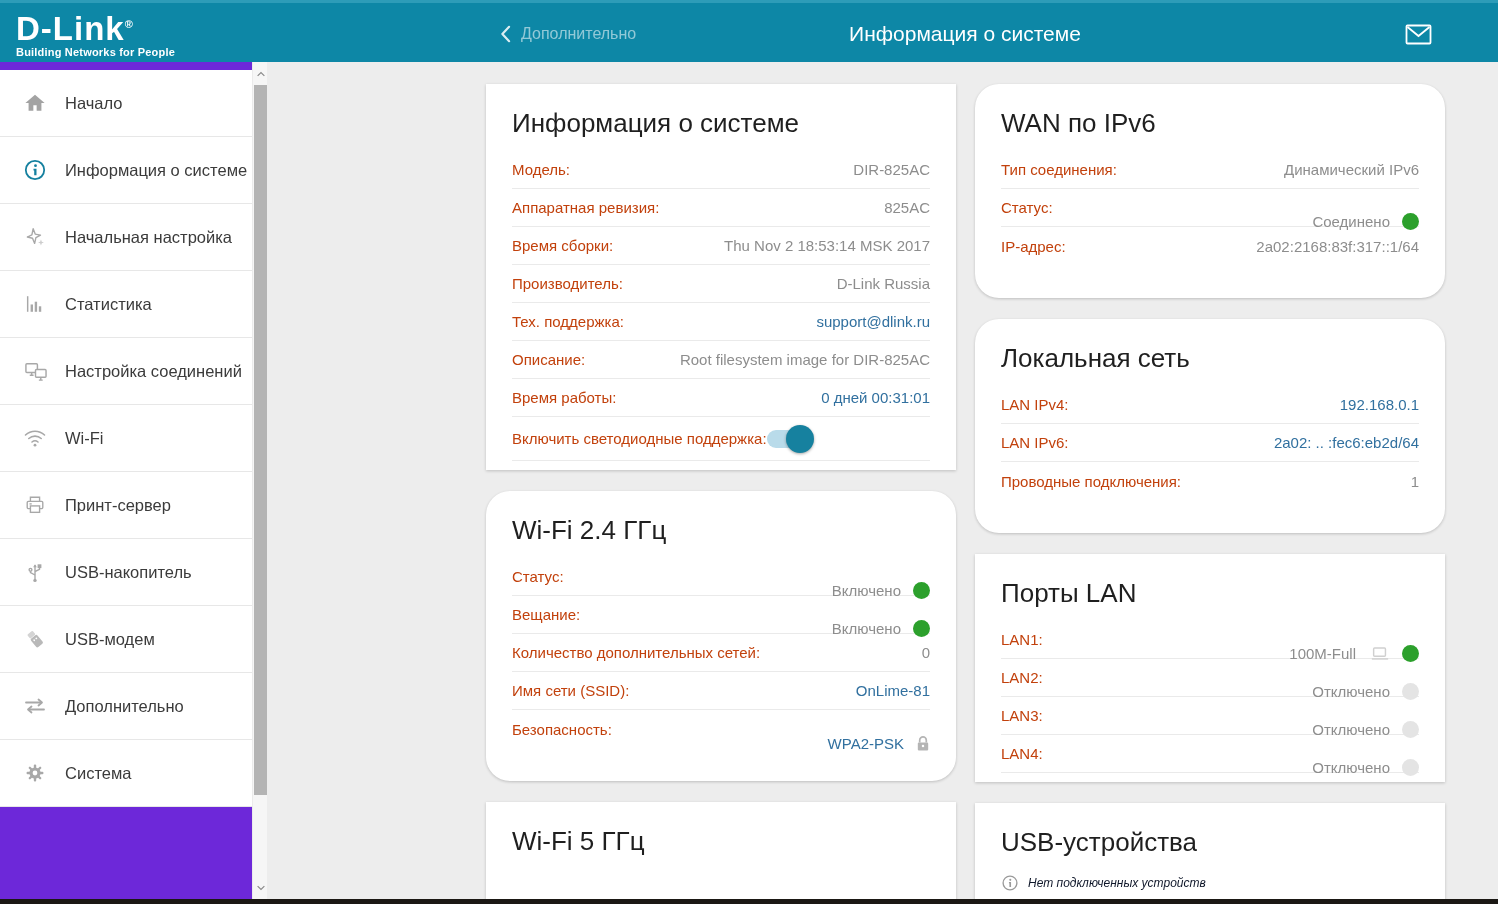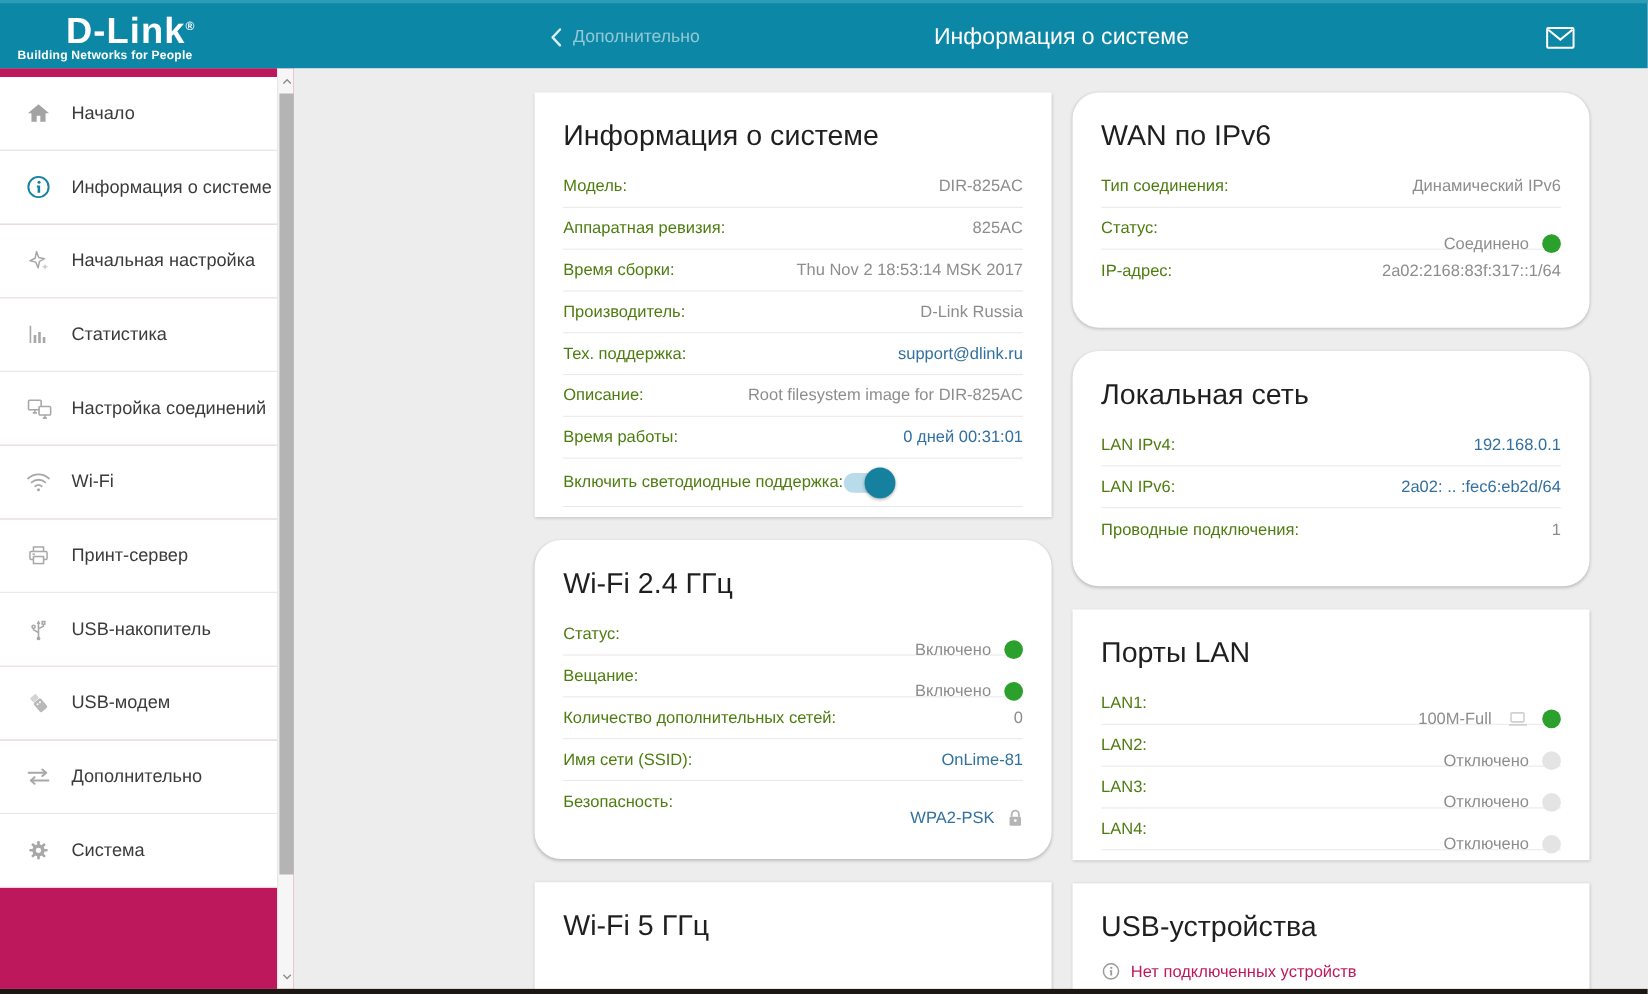--- a/index.html
+++ b/index.html
@@ -12,42 +12,42 @@
     color:#3d3d3d;
   }
 
   
   .header {
     position:absolute; top:0; left:0; width:1498px; height:62px;
     background:#0d87a6; z-index:20;
     border-top:3px solid #2d9cb8;
   }
   .logo { position:absolute; left:16px; top:4px; color:#fff; width:240px; }
-  .logo-top { font-weight:bold; font-size:33px; letter-spacing:1px; line-height:34px;margin-left:44px; }
+  .logo-top { font-weight:bold; font-size:33px; letter-spacing:1px; line-height:34px; }
   .logo-reg { font-size:11px; vertical-align:super; }
   .logo-sub { font-weight:bold; font-size:11px; letter-spacing:.2px; margin-top:0px; }
   .back-link {
     position:absolute; left:500px; top:0; height:62px;
     display:flex; align-items:center; gap:10px;
     color:rgba(255,255,255,.55); font-size:16px; cursor:pointer;
   }
   .page-title {
     position:absolute; left:965px; top:0; height:62px; transform:translateX(-50%);
     display:flex; align-items:center;
     color:#fff; font-size:21px; white-space:nowrap;
   }
   .mail-btn {
     position:absolute; right:66px; top:0; height:62px;
     display:flex; align-items:center; cursor:pointer;
   }
 
   
   .sidebar {
     position:absolute; left:0; top:62px; width:267px; bottom:5px;
-    background:#be185d; z-index:10;
+    background:#6d28d9; z-index:10;
   }
   .nav { position:absolute; left:0; top:8px; width:252px; }
   .nav-item {
     height:67px; display:flex; align-items:center; gap:17px;
     padding-left:22px; border-bottom:1px solid #e7e7e7;
     font-size:16.5px; color:#3b3b3b; cursor:pointer; background:#fff;
   }
   .nav-icon { width:26px; display:flex; justify-content:center; align-items:center; flex:0 0 26px; }
   
   .sb-track {
@@ -69,39 +69,39 @@
     background:#fff; margin-bottom:21px; padding:0 26px;
     box-shadow:0 1px 3px rgba(0,0,0,.2);
   }
   .card-title { font-size:26px; color:#1f1f1f; padding:24px 0 12px; font-weight:400; }
   .row {
     display:flex; justify-content:space-between; align-items:center;
     height:38px; border-bottom:1px solid #eaeaea; font-size:15px;
   }
   .row.no-border { border-bottom:none; }
   .row.tall { height:44px; }
-  .lbl { color:#4d7c0f; white-space:nowrap; }
+  .lbl { color:#c2410c; white-space:nowrap; }
   .val { color:#8d8d8d; text-align:right; white-space:nowrap; }
   .val.link { color:#31709f; cursor:pointer; }
   .val.dash { border-bottom:1px dashed #31709f; line-height:17px; }
   .valwrap { display:flex; align-items:center;margin-top:28px; }
   .dot { width:17px; height:17px; border-radius:50%; background:#2ca02c; margin-left:12px; flex:0 0 17px; }
   .dot.off { background:#e4e4e4; }
   .pad-b { padding-bottom:33px;border-radius:24px; }
   .pad-b-s { padding-bottom:9px; }
 
   
   .toggle { width:44px; height:18px; border-radius:9px; background:#b9dbea; position:relative; margin-right:122px; cursor:pointer; }
   .toggle .knob {
     position:absolute; right:-6px; top:-5px; width:28px; height:28px; border-radius:50%;
     background:#16819f; box-shadow:0 1px 3px rgba(0,0,0,.35);
   }
 
   .usb-note { display:flex; align-items:center; gap:9px; padding:4px 0 22px; }
-  .usb-note-text { color:#be185d; font-size:15px; }
+  .usb-note-text { font-style:italic; color:#0f172a; font-size:12px; }
   .wifi5-card { height:120px; }
   .mon-icon { margin-left:14px; display:flex; }
   .lock-icon { margin-left:12px; display:flex; }
 
   .bottom-strip { position:absolute; left:0; bottom:0; width:1498px; height:5px; background:#1b1814; z-index:30; }
 </style>
 </head>
 <body>
 
 <div class="header">

